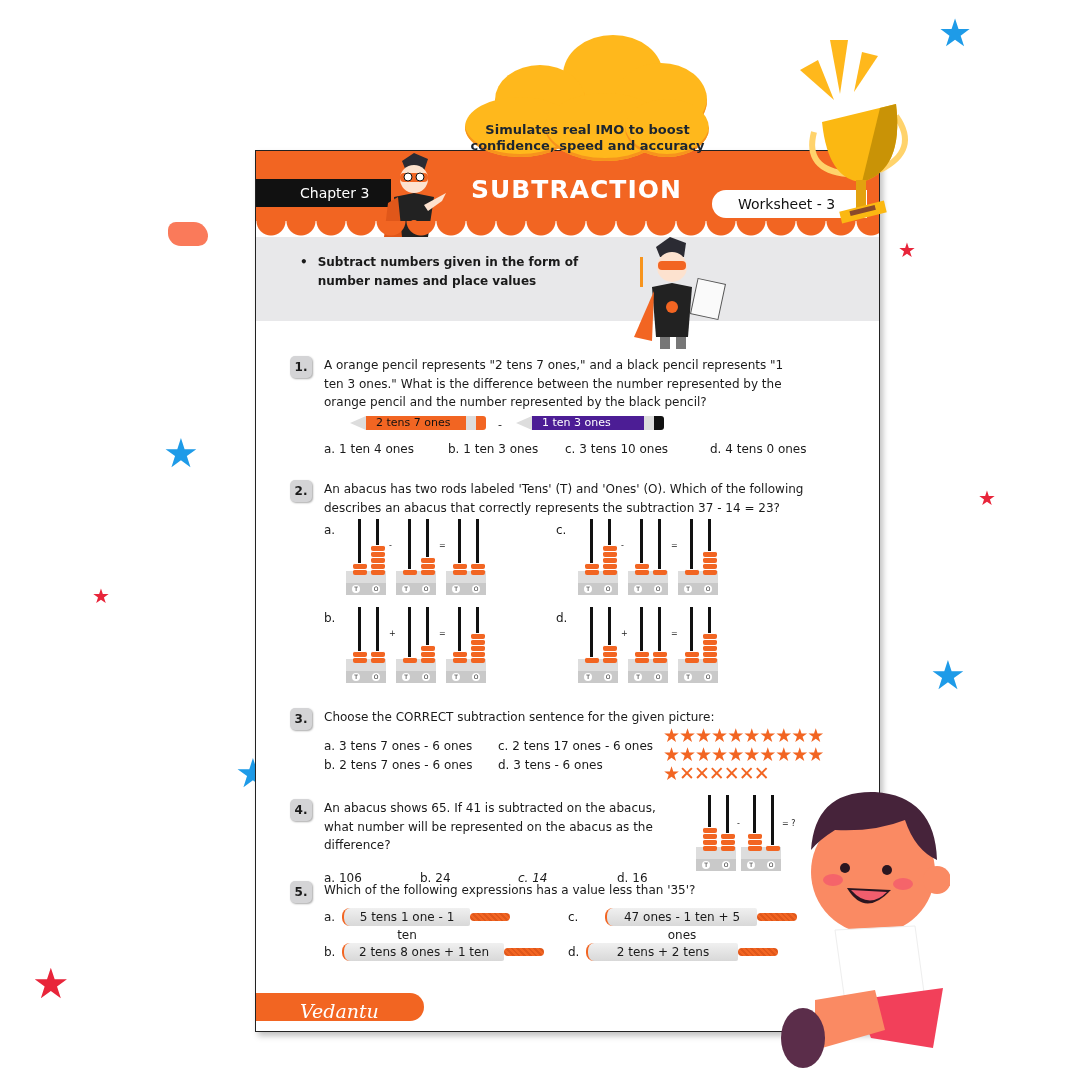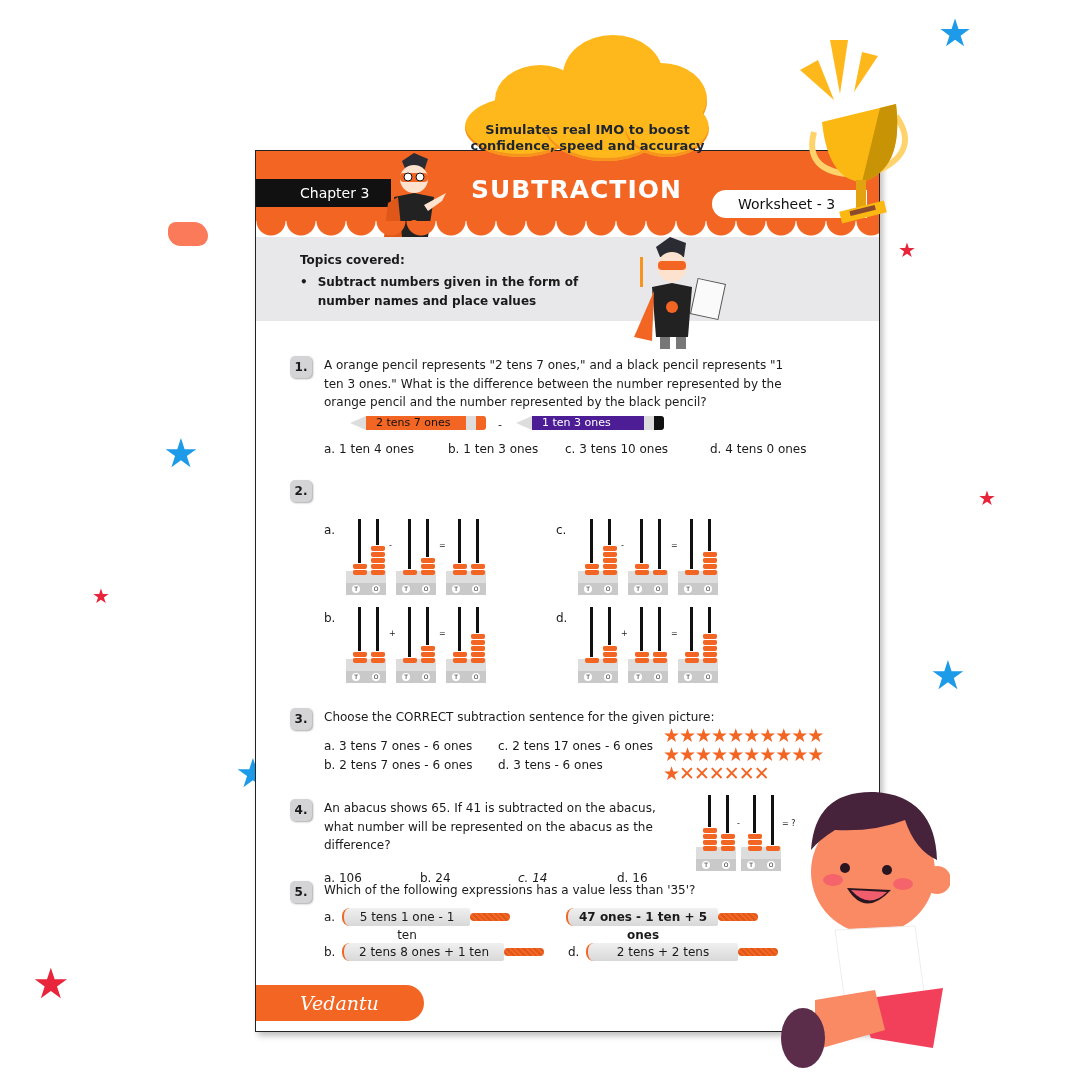--- a/index.html
+++ b/index.html
@@ -34,21 +34,21 @@
   .abacus .labels { position: absolute; bottom: 0; left: 0; width: 40px; height: 12px; background: #c9c9c9; display: flex; justify-content: space-around; align-items: center; }
   .abacus .labels i { width: 8px; height: 8px; border-radius: 50%; background: #fff; font-style: normal; font-size: 6px; text-align: center; line-height: 8px; }
   .rod { position: absolute; bottom: 20px; width: 3px; height: 56px; background: #111; }
   .beads { position: absolute; bottom: 20px; width: 14px; display: flex; flex-direction: column-reverse; }
   .beads b { display: block; width: 14px; height: 6px; background: #f26522; border-top: 1px solid #fff; border-radius: 2px; }
   .op { position: absolute; font-size: 8px; }
   .stars-grid { position: absolute; font-size: 19px; line-height: 19px; color: #f26522; letter-spacing: -1px; }
   .bat { position: absolute; height: 18px; display: flex; align-items: center; }
   .bat .blade { height: 18px; background: linear-gradient(#f0f0f0, #d8d8d8); border-left: 2px solid #f26522; border-radius: 8px 2px 2px 8px; font-size: 12px; line-height: 18px; padding: 0 4px; }
   .bat .handle { width: 40px; height: 8px; background: repeating-linear-gradient(45deg, #f26522 0 2px, #e0571a 2px 4px); border-radius: 4px; }
-  .footer { position: absolute; left: 0; bottom: 10px; width: 168px; height: 36px; background: #f26522; border-radius: 0 18px 18px 0;
+  .footer { position: absolute; left: 0; bottom: 10px; width: 168px; height: 28px; background: #f26522; border-radius: 0 18px 18px 0;
     color: #fff; font-family: "DejaVu Serif", serif; font-style: italic; font-size: 19px; line-height: 36px; padding-left: 44px; }
   .cloud { position: absolute; left: 465px; top: 35px; width: 245px; height: 125px; }
   .cloud .puff { position: absolute; background: #ffb81c; border-radius: 50%; box-shadow: inset 0 -3px 0 #f7941d; }
   .cloud-text { position: absolute; left: 0; top: 55px; width: 245px; text-align: center; font-size: 13px; font-weight: bold; line-height: 16px; color: #1c2530; margin-top: 32px; }
   .deco-star { position: absolute; font-size: 28px; line-height: 1; }
   .char { position: absolute; }
 </style>
 </head>
 <body>
 
@@ -77,21 +77,20 @@
         <path d="M40 52 L62 40 L58 48 L44 58 Z" fill="#fde2cf"></path>
         <circle cx="30" cy="72" r="5" fill="#f26522"></circle>
       </svg>
     </div>
     <div class="title">SUBTRACTION</div>
     <div class="worksheet-tag">Worksheet - 3</div>
   </div>
   <div class="scallops"></div>
 
   <div class="topics">
-    <h3>Topics covered:</h3>
     <div class="bullet">
       <span>•</span>
       <span>Subtract numbers given in the form of number names and place values</span>
     </div>
   </div>
   <div class="char" style="left:372px;top:86px;width:100px;height:112px;">
     <svg width="100" height="112" viewBox="0 0 100 112">
       <path d="M28 10 L42 0 L58 6 L56 20 L32 20 Z" fill="#2b2b33"></path>
       <circle cx="44" cy="30" r="15" fill="#fde2cf"></circle>
       <rect x="30" y="24" width="28" height="9" rx="4" fill="#f26522"></rect>
@@ -124,20 +123,21 @@
     <div class="opts" style="margin-top:28px;">
       <span style="width:124px;">a. 1 ten 4 ones</span>
       <span style="width:117px;">b. 1 ten 3 ones</span>
       <span style="width:145px;">c. 3 tens 10 ones</span>
       <span>d. 4 tens 0 ones</span>
     </div>
   </div>
 
   <div class="q" style="top:329px;">
     <div class="qnum">2.</div>
+    <div class="qtext" style="width:490px;">An abacus has two rods labeled 'Tens' (T) and 'Ones' (O). Which of the following describes an abacus that correctly represents the subtraction 37 - 14 = 23?</div>
   </div>
   <div id="q2-options"></div>
 
   <div class="q" style="top:557px;">
     <div class="qnum">3.</div>
     <div class="qtext">Choose the CORRECT subtraction sentence for the given picture:</div>
     <div style="margin-left:34px;margin-top:10px;display:grid;grid-template-columns:174px 170px;row-gap:1px;">
       <span>a. 3 tens 7 ones - 6 ones</span>
       <span>c. 2 tens 17 ones - 6 ones</span>
       <span>b. 2 tens 7 ones - 6 ones</span>
@@ -435,21 +435,21 @@
         <i>O</i>
       </div>
     </div>
     <div class="op" style="left: 526px; top: 668px;">= ?</div>
     <div class="op" style="left: 68px; top: 759px; font-size: 12px;">a.</div>
     <div class="bat" style="left: 86px; top: 757px;">
       <div class="blade" style="width: 128px; text-align: center;">5 tens 1 one - 1 ten</div>
       <div class="handle"></div>
     </div>
     <div class="op" style="left: 312px; top: 759px; font-size: 12px;">c.</div>
-    <div class="bat" style="left: 310px; top: 757px; font-weight: bold;">
+    <div class="bat" style="left: 349px; top: 757px;">
       <div class="blade" style="width: 152px; text-align: center;">47 ones - 1 ten + 5 ones</div>
       <div class="handle"></div>
     </div>
     <div class="op" style="left: 68px; top: 794px; font-size: 12px;">b.</div>
     <div class="bat" style="left: 86px; top: 792px;">
       <div class="blade" style="width: 162px; text-align: center;">2 tens 8 ones + 1 ten</div>
       <div class="handle"></div>
     </div>
     <div class="op" style="left: 312px; top: 794px; font-size: 12px;">d.</div>
     <div class="bat" style="left: 330px; top: 792px;">

